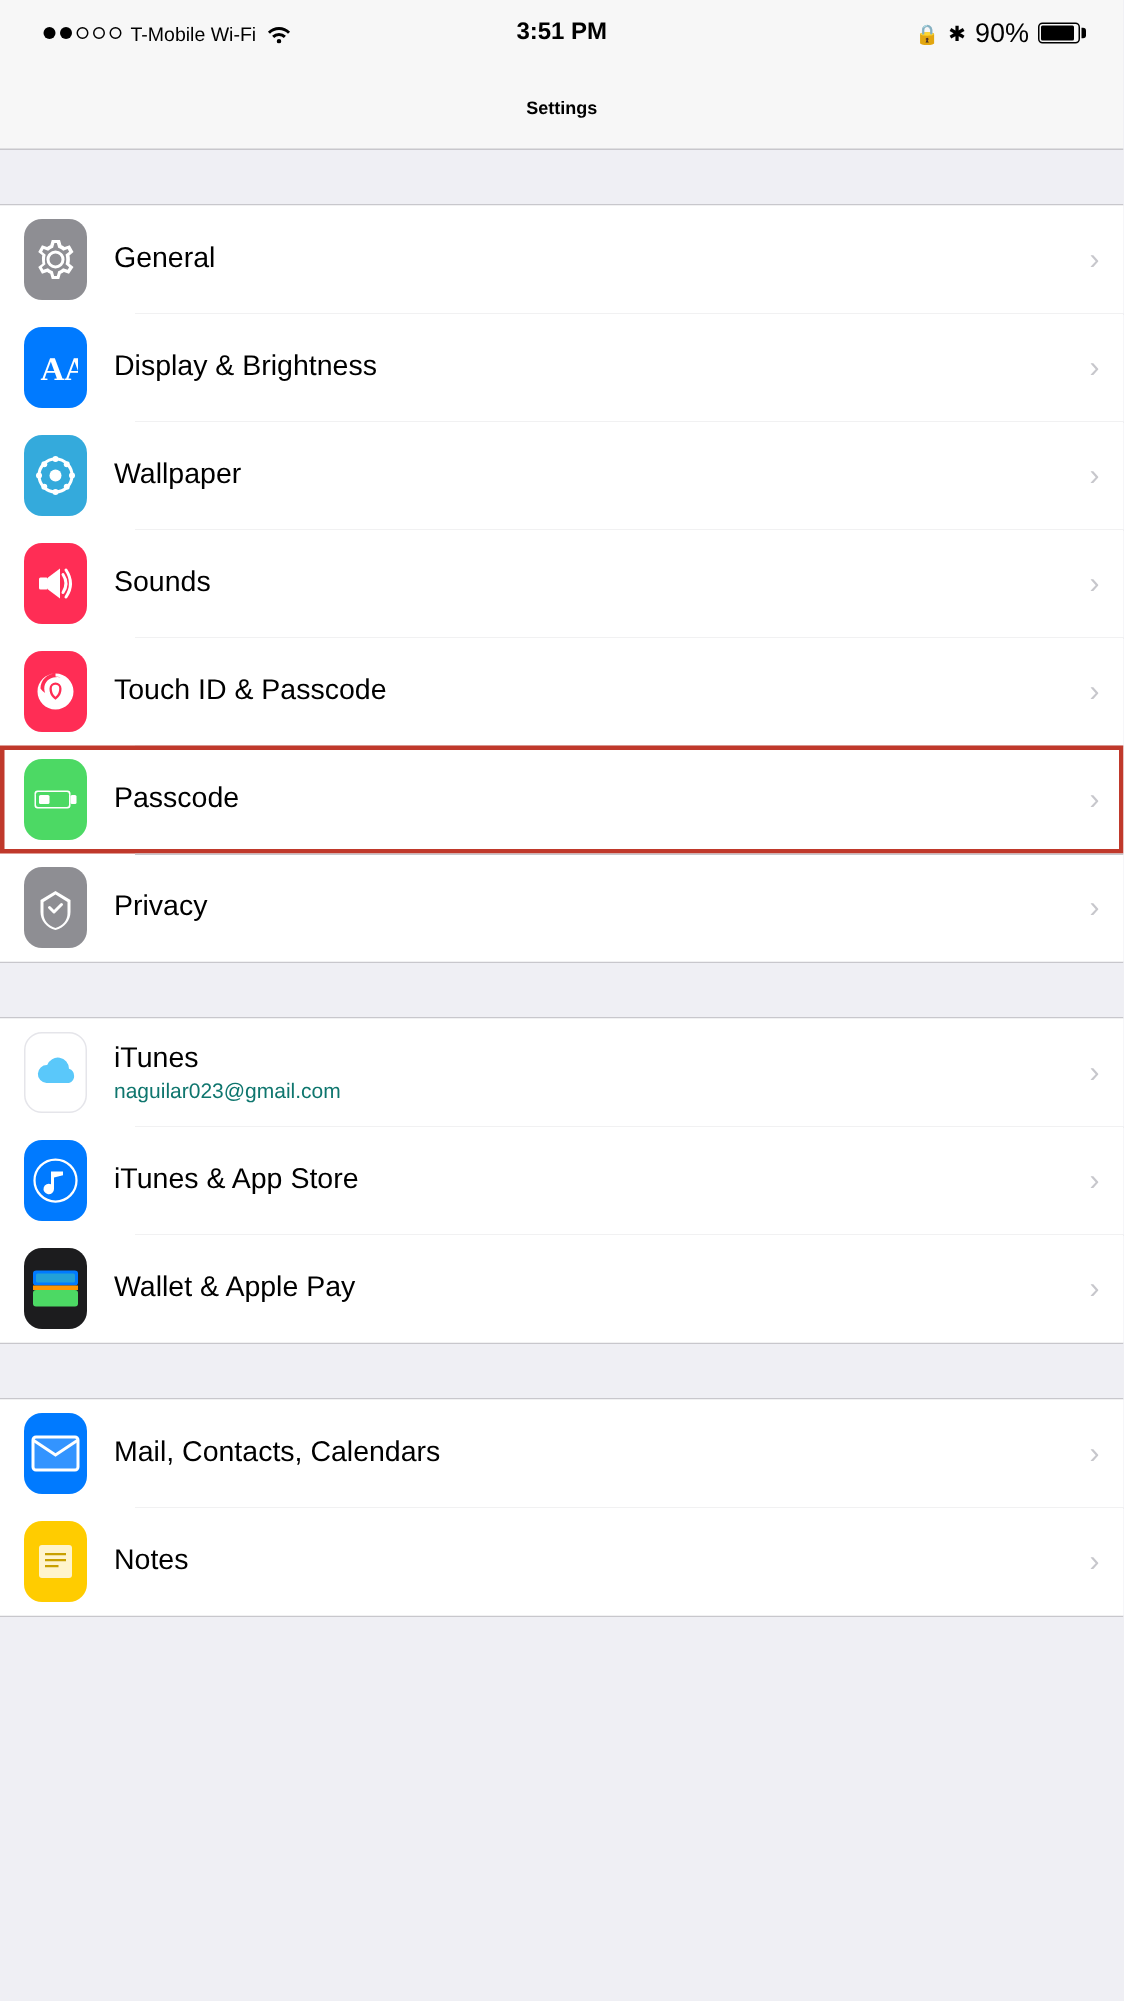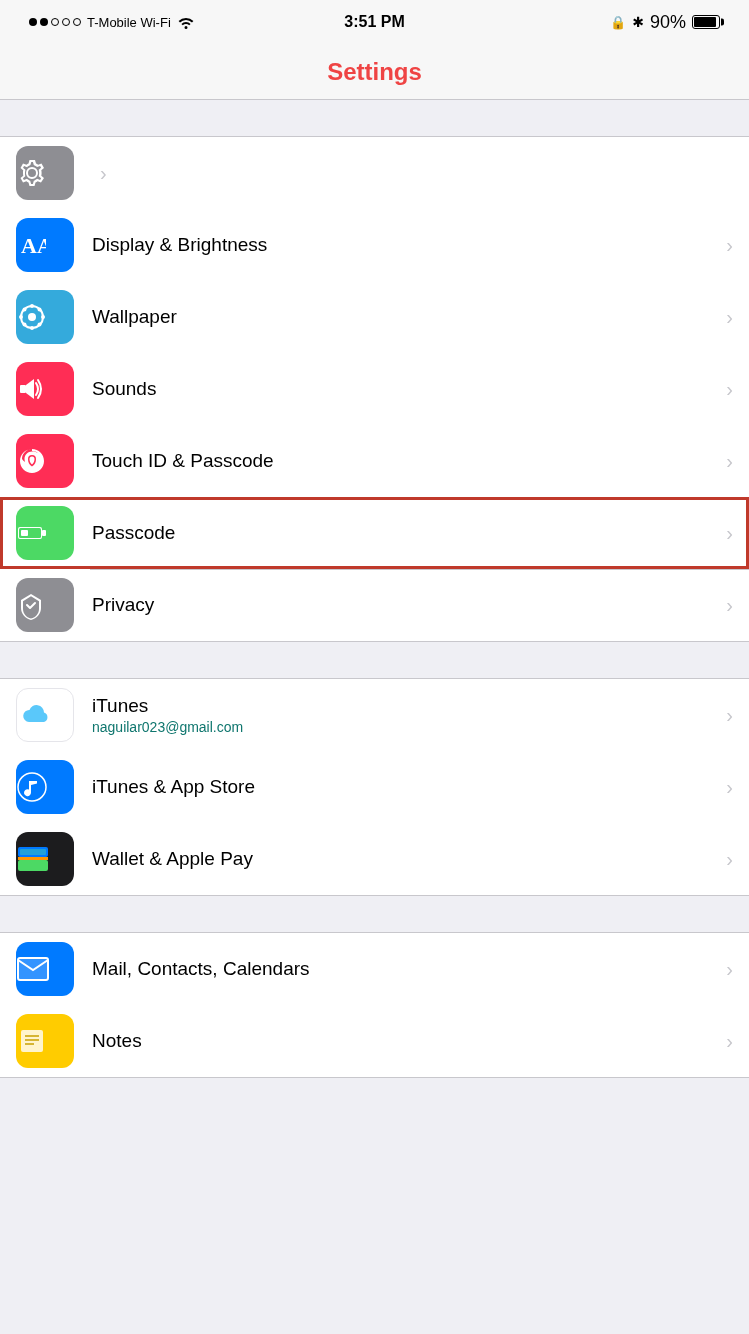--- a/index.html
+++ b/index.html
@@ -93,23 +93,23 @@
     
     .nav-bar {
       background: #f7f7f7;
       height: 56px;
       display: flex;
       align-items: center;
       justify-content: center;
       border-bottom: 1px solid #c8c7cc;
     }
     .nav-title {
-      font-size: 24px;
+      font-size: 12px;
       font-weight: 600;
-      color: #ef4444;
+      color: #000000;
     }
 
     
     .section-gap {
       height: 36px;
       background: #efeff4;
     }
 
     
     .settings-group {
@@ -137,26 +137,26 @@
       background: #c8c7cc;
     }
 
     .settings-row.highlighted {
       outline: 3px solid #c0392b;
       outline-offset: -3px;
       z-index: 10;
     }
 
     .row-icon {
-      width: 58px;
+      width: 42px;
       height: 54px;
       border-radius: 12px;
       display: flex;
       align-items: center;
-      justify-content: flex-start;
+      justify-content: center;
       margin-right: 18px;
       flex-shrink: 0;
     }
 
     .row-content {
       flex: 1;
       display: flex;
       flex-direction: column;
       justify-content: center;
     }
@@ -250,20 +250,23 @@
 
 <div class="section-gap"></div>
 <div class="settings-group">
 
   <div class="settings-row">
     <div class="row-icon icon-general">
       <svg width="32" height="32" viewBox="0 0 32 32">
         <path d="M16 10a6 6 0 1 0 0 12A6 6 0 0 0 16 10zm0 2a4 4 0 1 1 0 8 4 4 0 0 1 0-8z" fill="#fff"></path>
         <path d="M13.5 3l-1 3.5a9 9 0 0 0-2.1 1.2L7 6.5 4.5 11l2.7 2.2A9.2 9.2 0 0 0 7 16c0 .95.1 1.87.3 2.75L4.5 21 7 25.5l3.4-1.2a9 9 0 0 0 2.1 1.2l1 3.5h5l1-3.5a9 9 0 0 0 2.1-1.2l3.4 1.2L28 21l-2.7-2.25c.2-.88.3-1.8.3-2.75s-.1-1.87-.3-2.75L28 11 25.5 6.5l-3.4 1.2A9 9 0 0 0 20 6.5L19 3h-5.5zm1.6 2h1.8l.9 3.1.8.4a7 7 0 0 1 1.8 1.05l.7.55 3-1.06 1 1.72-2.4 1.95.2.95c.17.74.26 1.5.26 2.3s-.09 1.56-.26 2.3l-.2.95 2.4 1.95-1 1.72-3-1.06-.7.55a7 7 0 0 1-1.8 1.05l-.8.4-.9 3.1h-1.8l-.9-3.1-.8-.4a7 7 0 0 1-1.8-1.05l-.7-.55-3 1.06-1-1.72 2.4-1.95-.2-.95A7.2 7.2 0 0 1 9 16c0-.8.09-1.56.26-2.3l.2-.95-2.4-1.95 1-1.72 3 1.06.7-.55A7 7 0 0 1 13.6 8.5l.8-.4.9-3.1z" fill="#fff"></path>
       </svg>
+    </div>
+    <div class="row-content">
+      <span class="row-label">General</span>
     </div>
     <span class="row-chevron">›</span>
   </div>
 
   <div class="settings-row">
     <div class="row-icon icon-display">
       <svg width="30" height="30" viewBox="0 0 30 30">
         <text x="5" y="23" font-size="22" fill="#fff" font-family="serif" font-weight="bold">AA</text>
       </svg>
     </div>

